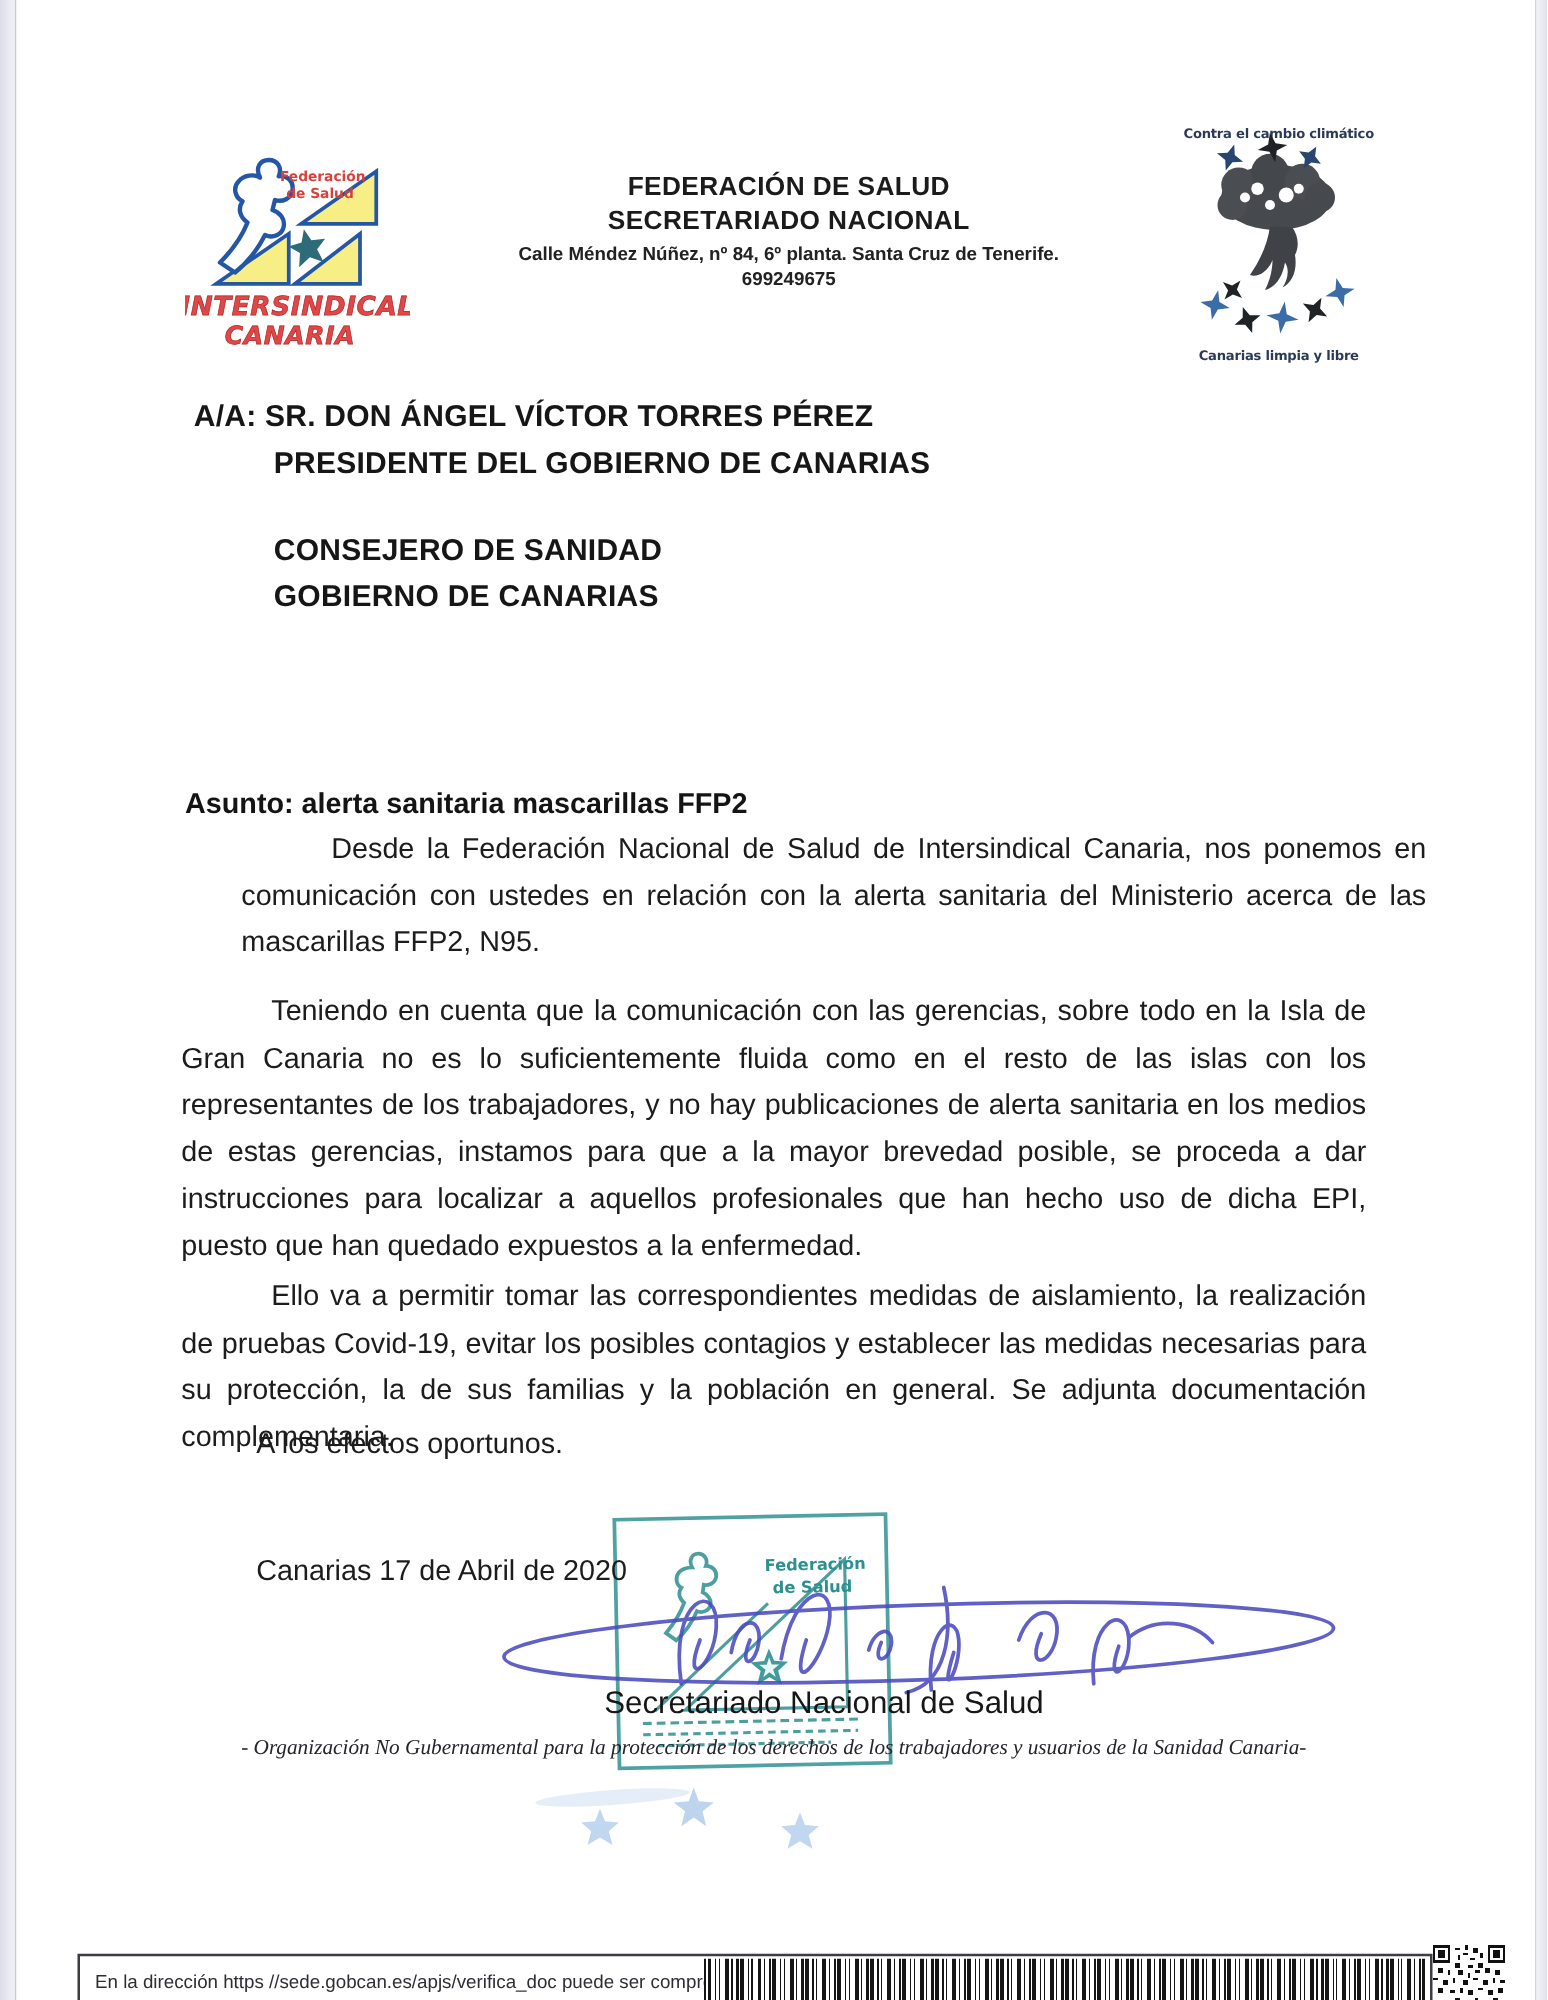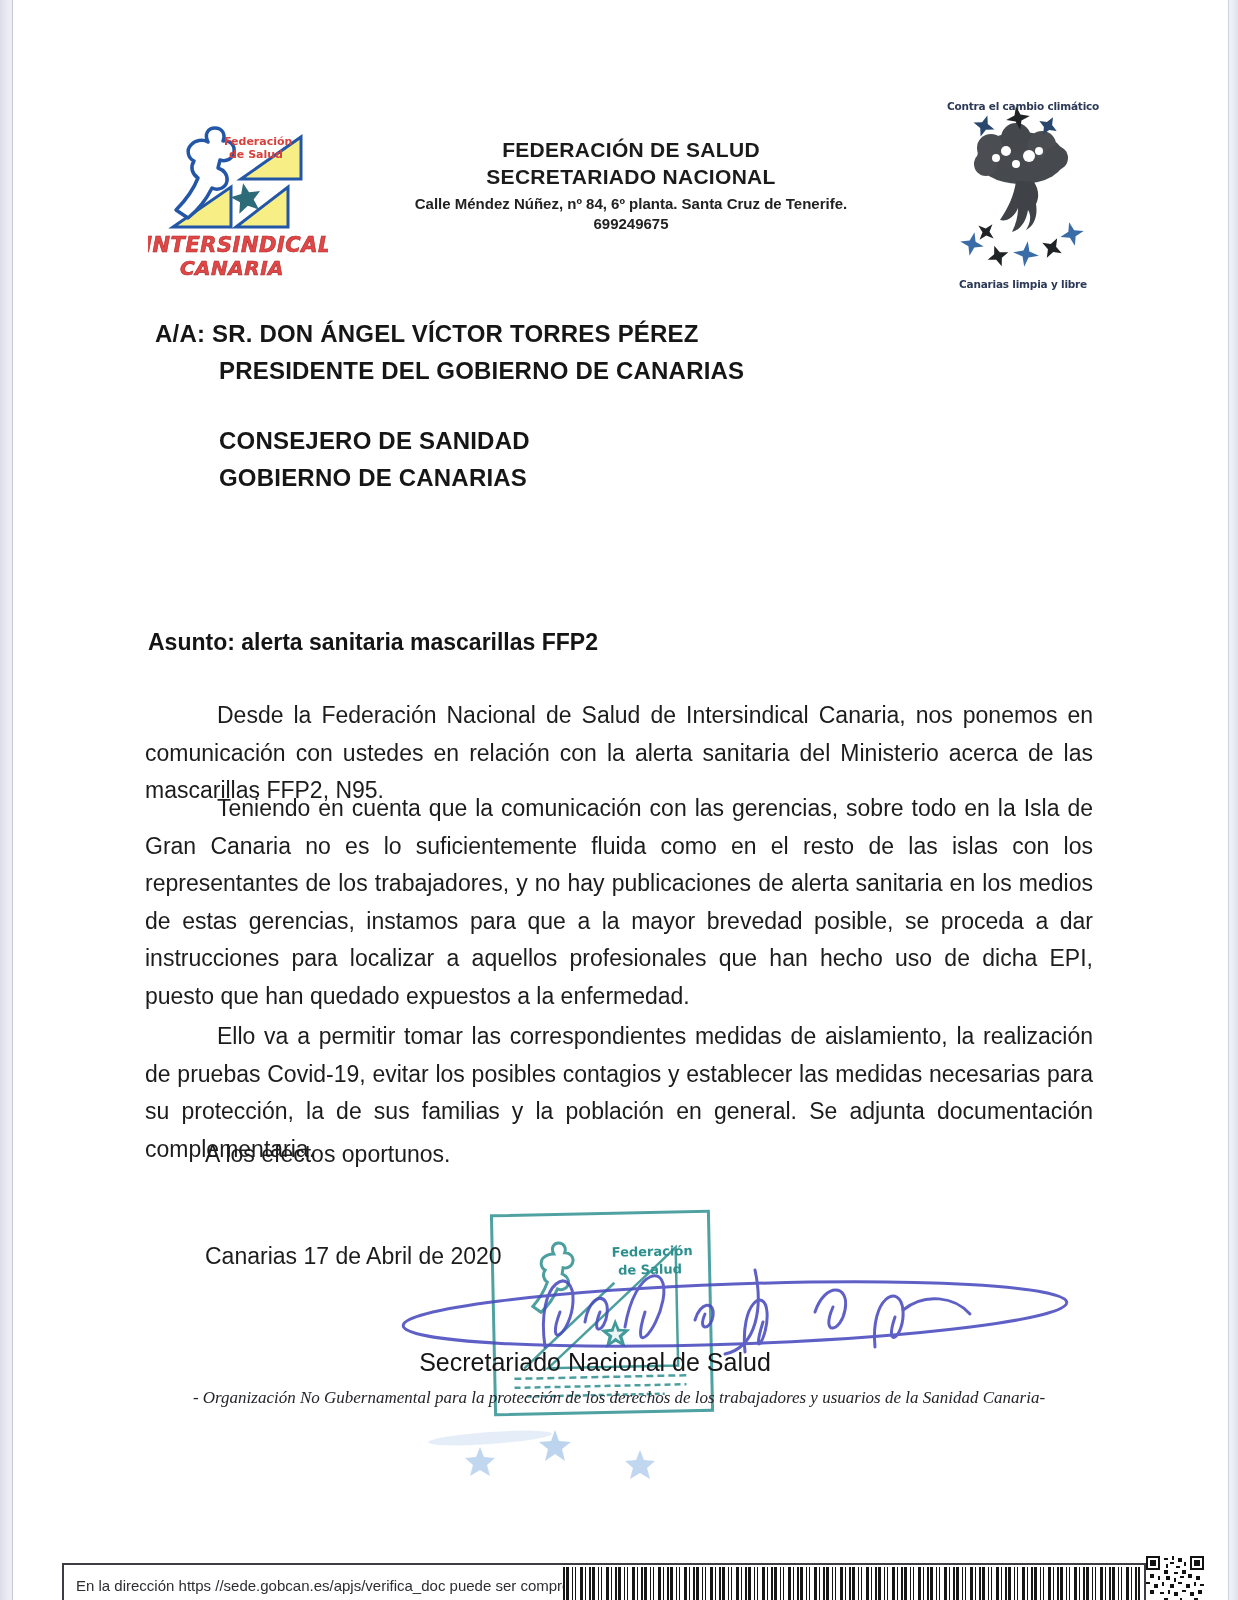--- a/index.html
+++ b/index.html
@@ -17,21 +17,21 @@
   .recip{left:155px;font-size:24px;font-weight:700;line-height:37px;color:#161616;letter-spacing:.2px;}
   .recip .ind{padding-left:64px;}
   
   .subject{left:148px;top:597px;font-size:23px;font-weight:700;color:#141414;margin-top:32px;}
   .para{left:145px;width:948px;font-size:23px;line-height:37.5px;text-align:justify;text-indent:72px;color:#1c1c1c;}
   .plain{font-size:23px;color:#1c1c1c;}
   
   .stamp{left:492px;top:1212px;width:214px;height:196px;border:3px solid rgba(40,140,142,.82);
          transform:rotate(-1.2deg);z-index:3;background:transparent;}
   .sig-svg{left:395px;top:1252px;z-index:4;}
-  .sig-title{left:355px;top:1348px;width:480px;text-align:center;font-size:25px;color:#161616;z-index:5;}
+  .sig-title{left:355px;top:1348px;width:480px;text-align:right;font-size:25px;color:#161616;z-index:5;}
   .footnote{left:100px;top:1388px;width:1038px;text-align:center;font-size:17px;font-style:italic;
             font-family:"Liberation Serif", serif;color:#24242a;z-index:5;}
   .stars-svg{left:405px;top:1412px;z-index:1;}
   
   .verify-box{left:62px;top:1563px;width:1080px;height:37px;border:2px solid #3c3c42;background:#fff;z-index:2;}
   .verify-text{left:76px;top:1577px;font-size:15px;color:#2d2d33;z-index:3;white-space:nowrap;}
   .barcode{left:563px;top:1567px;width:577px;height:33px;z-index:4;
     background:repeating-linear-gradient(90deg,
       #151515 0 2px,#ffffff 2px 3px,#151515 3px 6px,#ffffff 6px 9px,
       #151515 9px 10px,#ffffff 10px 12px,#151515 12px 13px,#ffffff 13px 17px,
@@ -109,21 +109,21 @@
   <div>A/A: SR. DON ÁNGEL VÍCTOR TORRES PÉREZ</div>
   <div class="ind">PRESIDENTE DEL GOBIERNO DE CANARIAS</div>
 </div>
 <div class="abs recip" style="top:422px;">
   <div class="ind">CONSEJERO DE SANIDAD</div>
   <div class="ind">GOBIERNO DE CANARIAS</div>
 </div>
 
 <div class="abs subject">Asunto: alerta sanitaria mascarillas FFP2</div>
 
-<div class="abs para" style="top:697px;">Desde la Federación Nacional de Salud de Intersindical Canaria, nos ponemos en comunicación con ustedes en relación con la alerta sanitaria del Ministerio acerca de las mascarillas FFP2, N95.</div>
+<div class="abs para" style="top:660px;margin-left:48px;">Desde la Federación Nacional de Salud de Intersindical Canaria, nos ponemos en comunicación con ustedes en relación con la alerta sanitaria del Ministerio acerca de las mascarillas FFP2, N95.</div>
 <div class="abs para" style="top:790px;">Teniendo en cuenta que la comunicación con las gerencias, sobre todo en la Isla de Gran Canaria no es lo suficientemente fluida como en el resto de las islas con los representantes de los trabajadores, y no hay publicaciones de alerta sanitaria en los medios de estas gerencias, instamos para que a la mayor brevedad posible, se proceda a dar instrucciones para localizar a aquellos profesionales que han hecho uso de dicha EPI, puesto que han quedado expuestos a la enfermedad.</div>
 <div class="abs para" style="top:1018px;">Ello va a permitir tomar las correspondientes medidas de aislamiento, la realización de pruebas Covid-19, evitar los posibles contagios y establecer las medidas necesarias para su protección, la de sus familias y la población en general. Se adjunta documentación complementaria.</div>
 
 <div class="abs plain" style="left:205px;top:1141px;text-align:center;">A los efectos oportunos.</div>
 <div class="abs plain" style="left:205px;top:1243px;z-index:4;">Canarias 17 de Abril de 2020</div>
 
 <div class="abs stamp">
   <svg width="208" height="190" viewBox="0 0 208 190">
     <g stroke="#2e8f8f" fill="none" stroke-width="2.5" opacity="0.85">
       <polygon points="52,152 182,34 182,152"></polygon>

